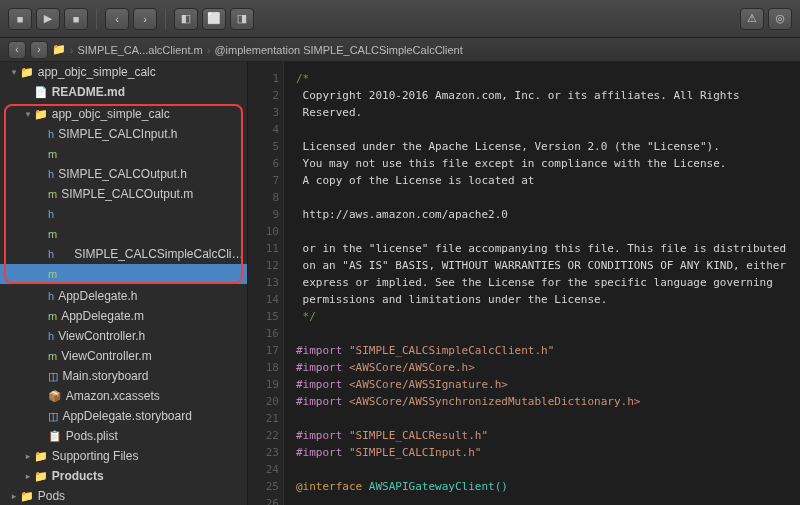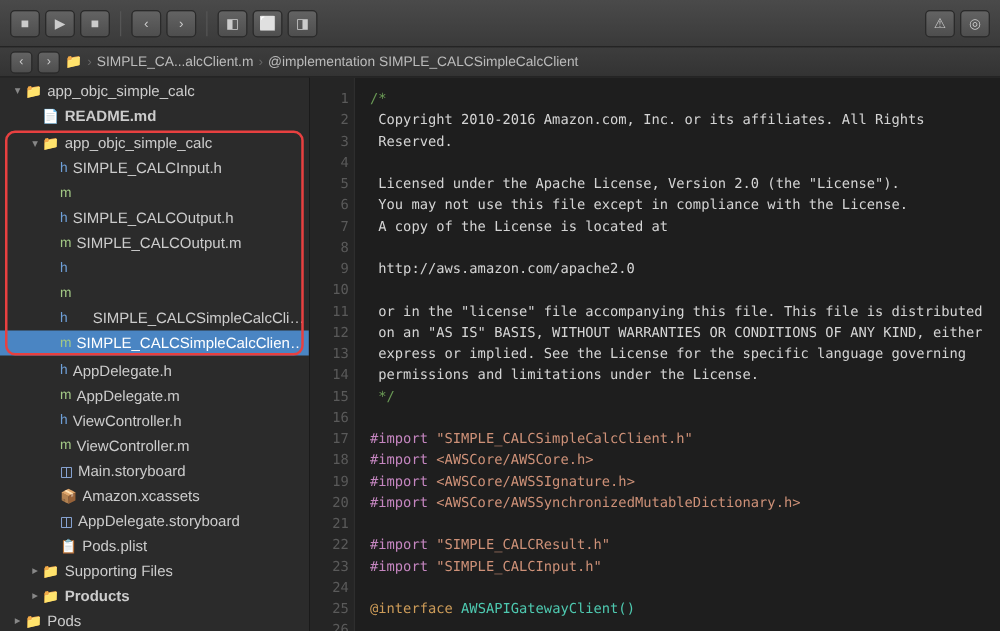--- a/index.html
+++ b/index.html
@@ -270,21 +270,20 @@
             <span class="file-icon icon-m">m</span>
           </div>
           <div class="sidebar-item" style="padding-left: 36px;">
             <span style="width:12px;display:inline-block;flex-shrink:0;"></span>
             <span class="file-icon icon-h">h</span>
             <span style="overflow:hidden;text-overflow:ellipsis;margin-left:16px;">SIMPLE_CALCSimpleCalcClient.h</span>
           </div>
           <div class="sidebar-item selected" style="padding-left: 36px;">
             <span style="width:12px;display:inline-block;flex-shrink:0;"></span>
             <span class="file-icon icon-m">m</span>
-            <span style="overflow:hidden;text-overflow:ellipsis;">SIMPLE_CALCSimpleCalcClient.m</span>
           </div>
         </div>
         <div class="sidebar-item" style="padding-left: 36px;">
           <span style="width:12px;display:inline-block;flex-shrink:0;"></span>
           <span class="file-icon icon-h">h</span>
           <span style="overflow:hidden;text-overflow:ellipsis;">AppDelegate.h</span>
         </div>
         <div class="sidebar-item" style="padding-left: 36px;">
           <span style="width:12px;display:inline-block;flex-shrink:0;"></span>
           <span class="file-icon icon-m">m</span>

